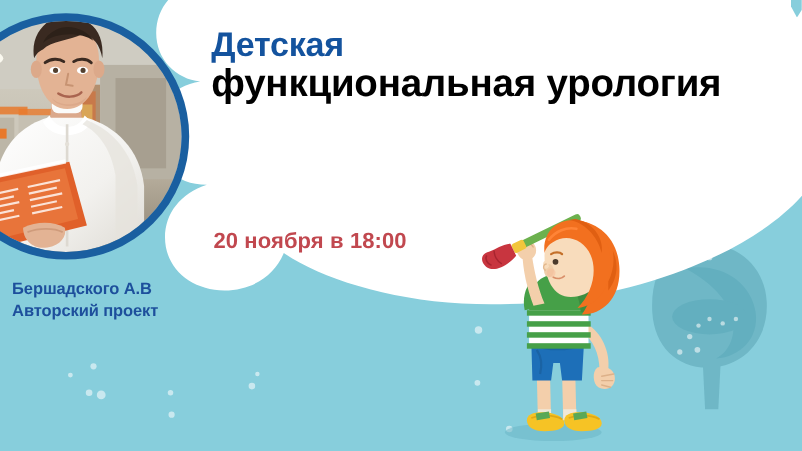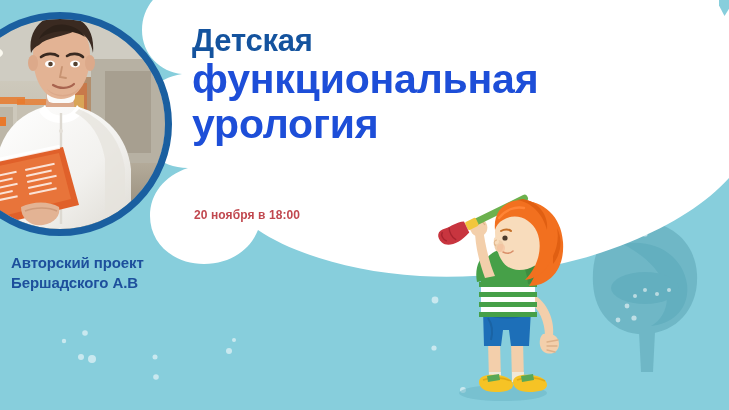--- a/index.html
+++ b/index.html
@@ -79,23 +79,23 @@
     width: 480px;
   }
   .title-line1 {
     font-size: 31px;
     font-weight: bold;
     color: #14539e;
     line-height: 1.08;
     letter-spacing: -0.2px;
   }
   .title-line2 {
-    font-size: 41px;
+    font-size: 35px;
     font-weight: bold;
-    color: #1d4ed8;
+    color: #000000;
     line-height: 1.08;
     letter-spacing: -0.2px;
   }
 
   .subtitle-block {
     position: absolute;
     left: 193px;
     top: 119px;
     width: 495px;
   }
@@ -105,21 +105,21 @@
     color: #1d4f9c;
     line-height: 1.42;
     letter-spacing: -0.15px;
     white-space: nowrap;
   }
 
   .date-text {
     position: absolute;
     left: 194px;
     top: 208px;
-    font-size: 12px;
+    font-size: 20px;
     font-weight: bold;
     color: #c1484f;
     letter-spacing: 0.1px;
   }
 
   .author-block {
     position: absolute;
     left: 11px;
     top: 253px;
     width: 190px;
@@ -344,22 +344,22 @@
 
   <div class="title-block">
     <div class="title-line1">Детская</div>
     <div class="title-line2">функциональная урология</div>
   </div>
 
 
   <div class="date-text">20 ноября в 18:00</div>
 
   <div class="author-block">
+    <div class="author-line">Бершадского А.В</div>
     <div class="author-line">Авторский проект</div>
-    <div class="author-line">Бершадского А.В</div>
   </div>
 
   <svg class="boy-svg" viewBox="0 0 180 220">
 
     <ellipse cx="78" cy="203" rx="44" ry="8" fill="#6cb6c7" opacity="0.55"></ellipse>
 
     <path d="M108 104 C122 112 130 130 128 146 L120 146 C120 132 114 118 104 112 Z" fill="#f3cfab"></path>
 
     <path d="M118 144 C126 142 134 146 134 154 C134 162 126 166 119 162 C114 159 113 148 118 144 Z" fill="#f3cfab"></path>
     <path d="M122 152 L133 150 M122 156 L132 156 M122 160 L130 162" stroke="#ddb189" stroke-width="1.3" stroke-linecap="round"></path>

